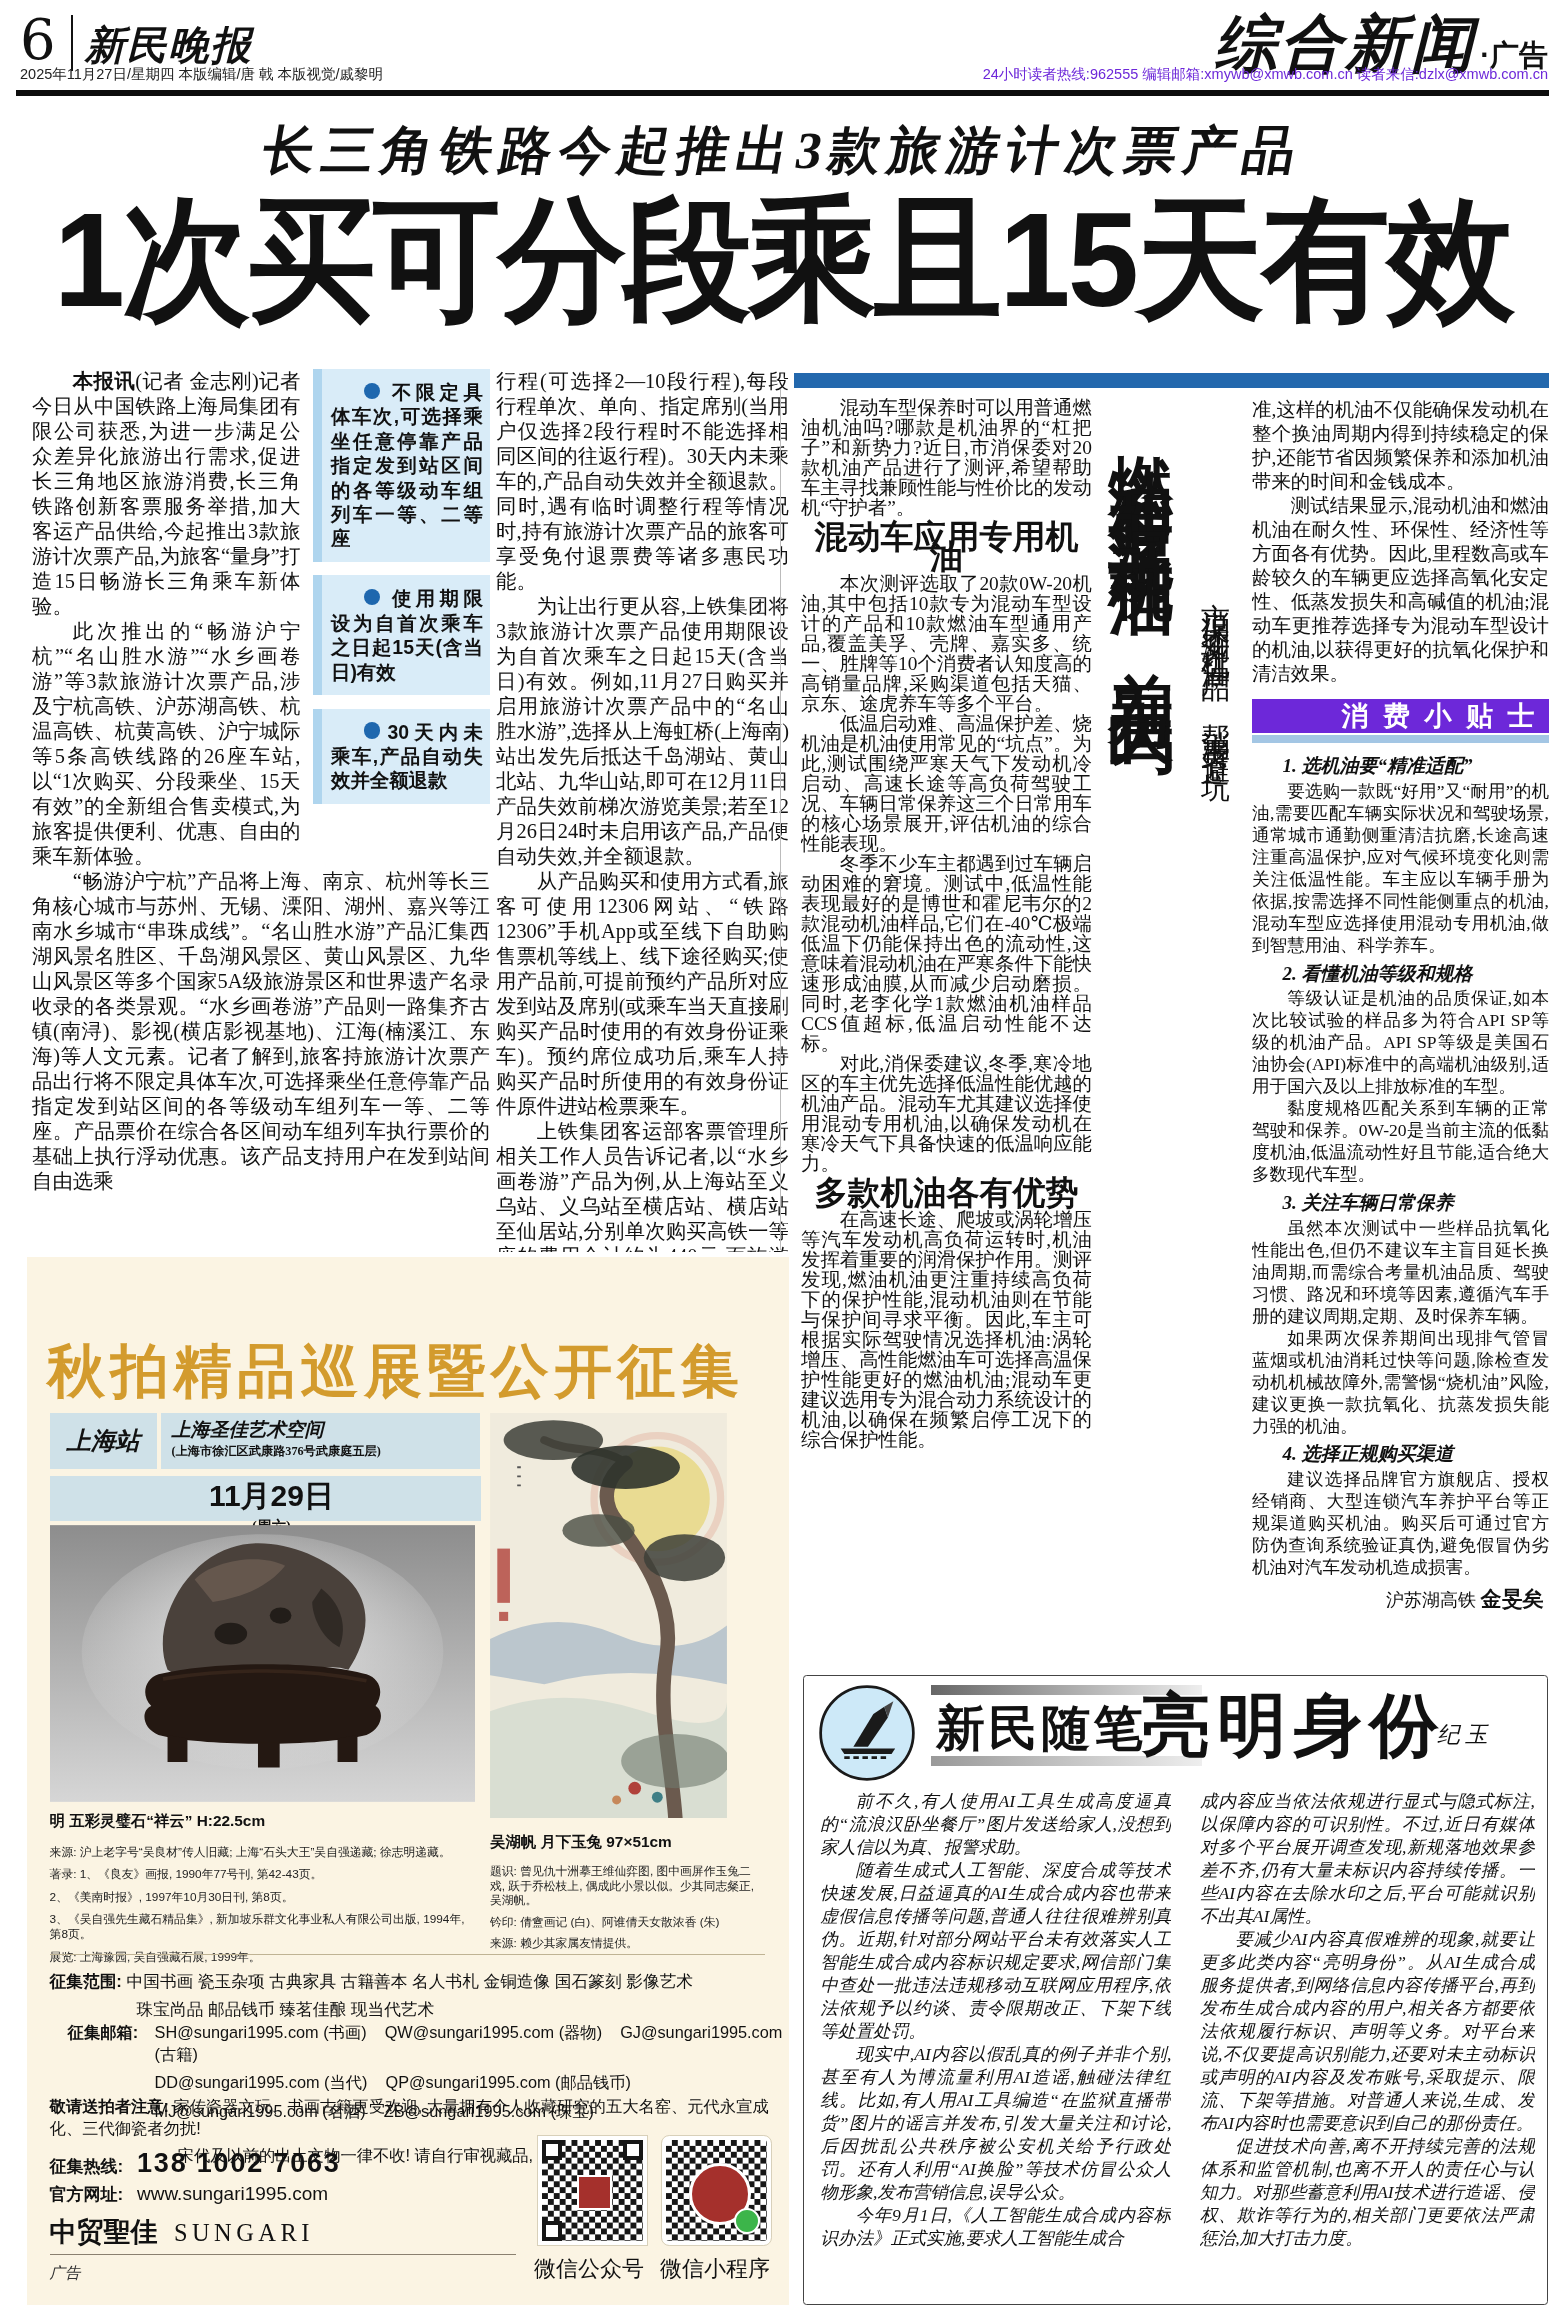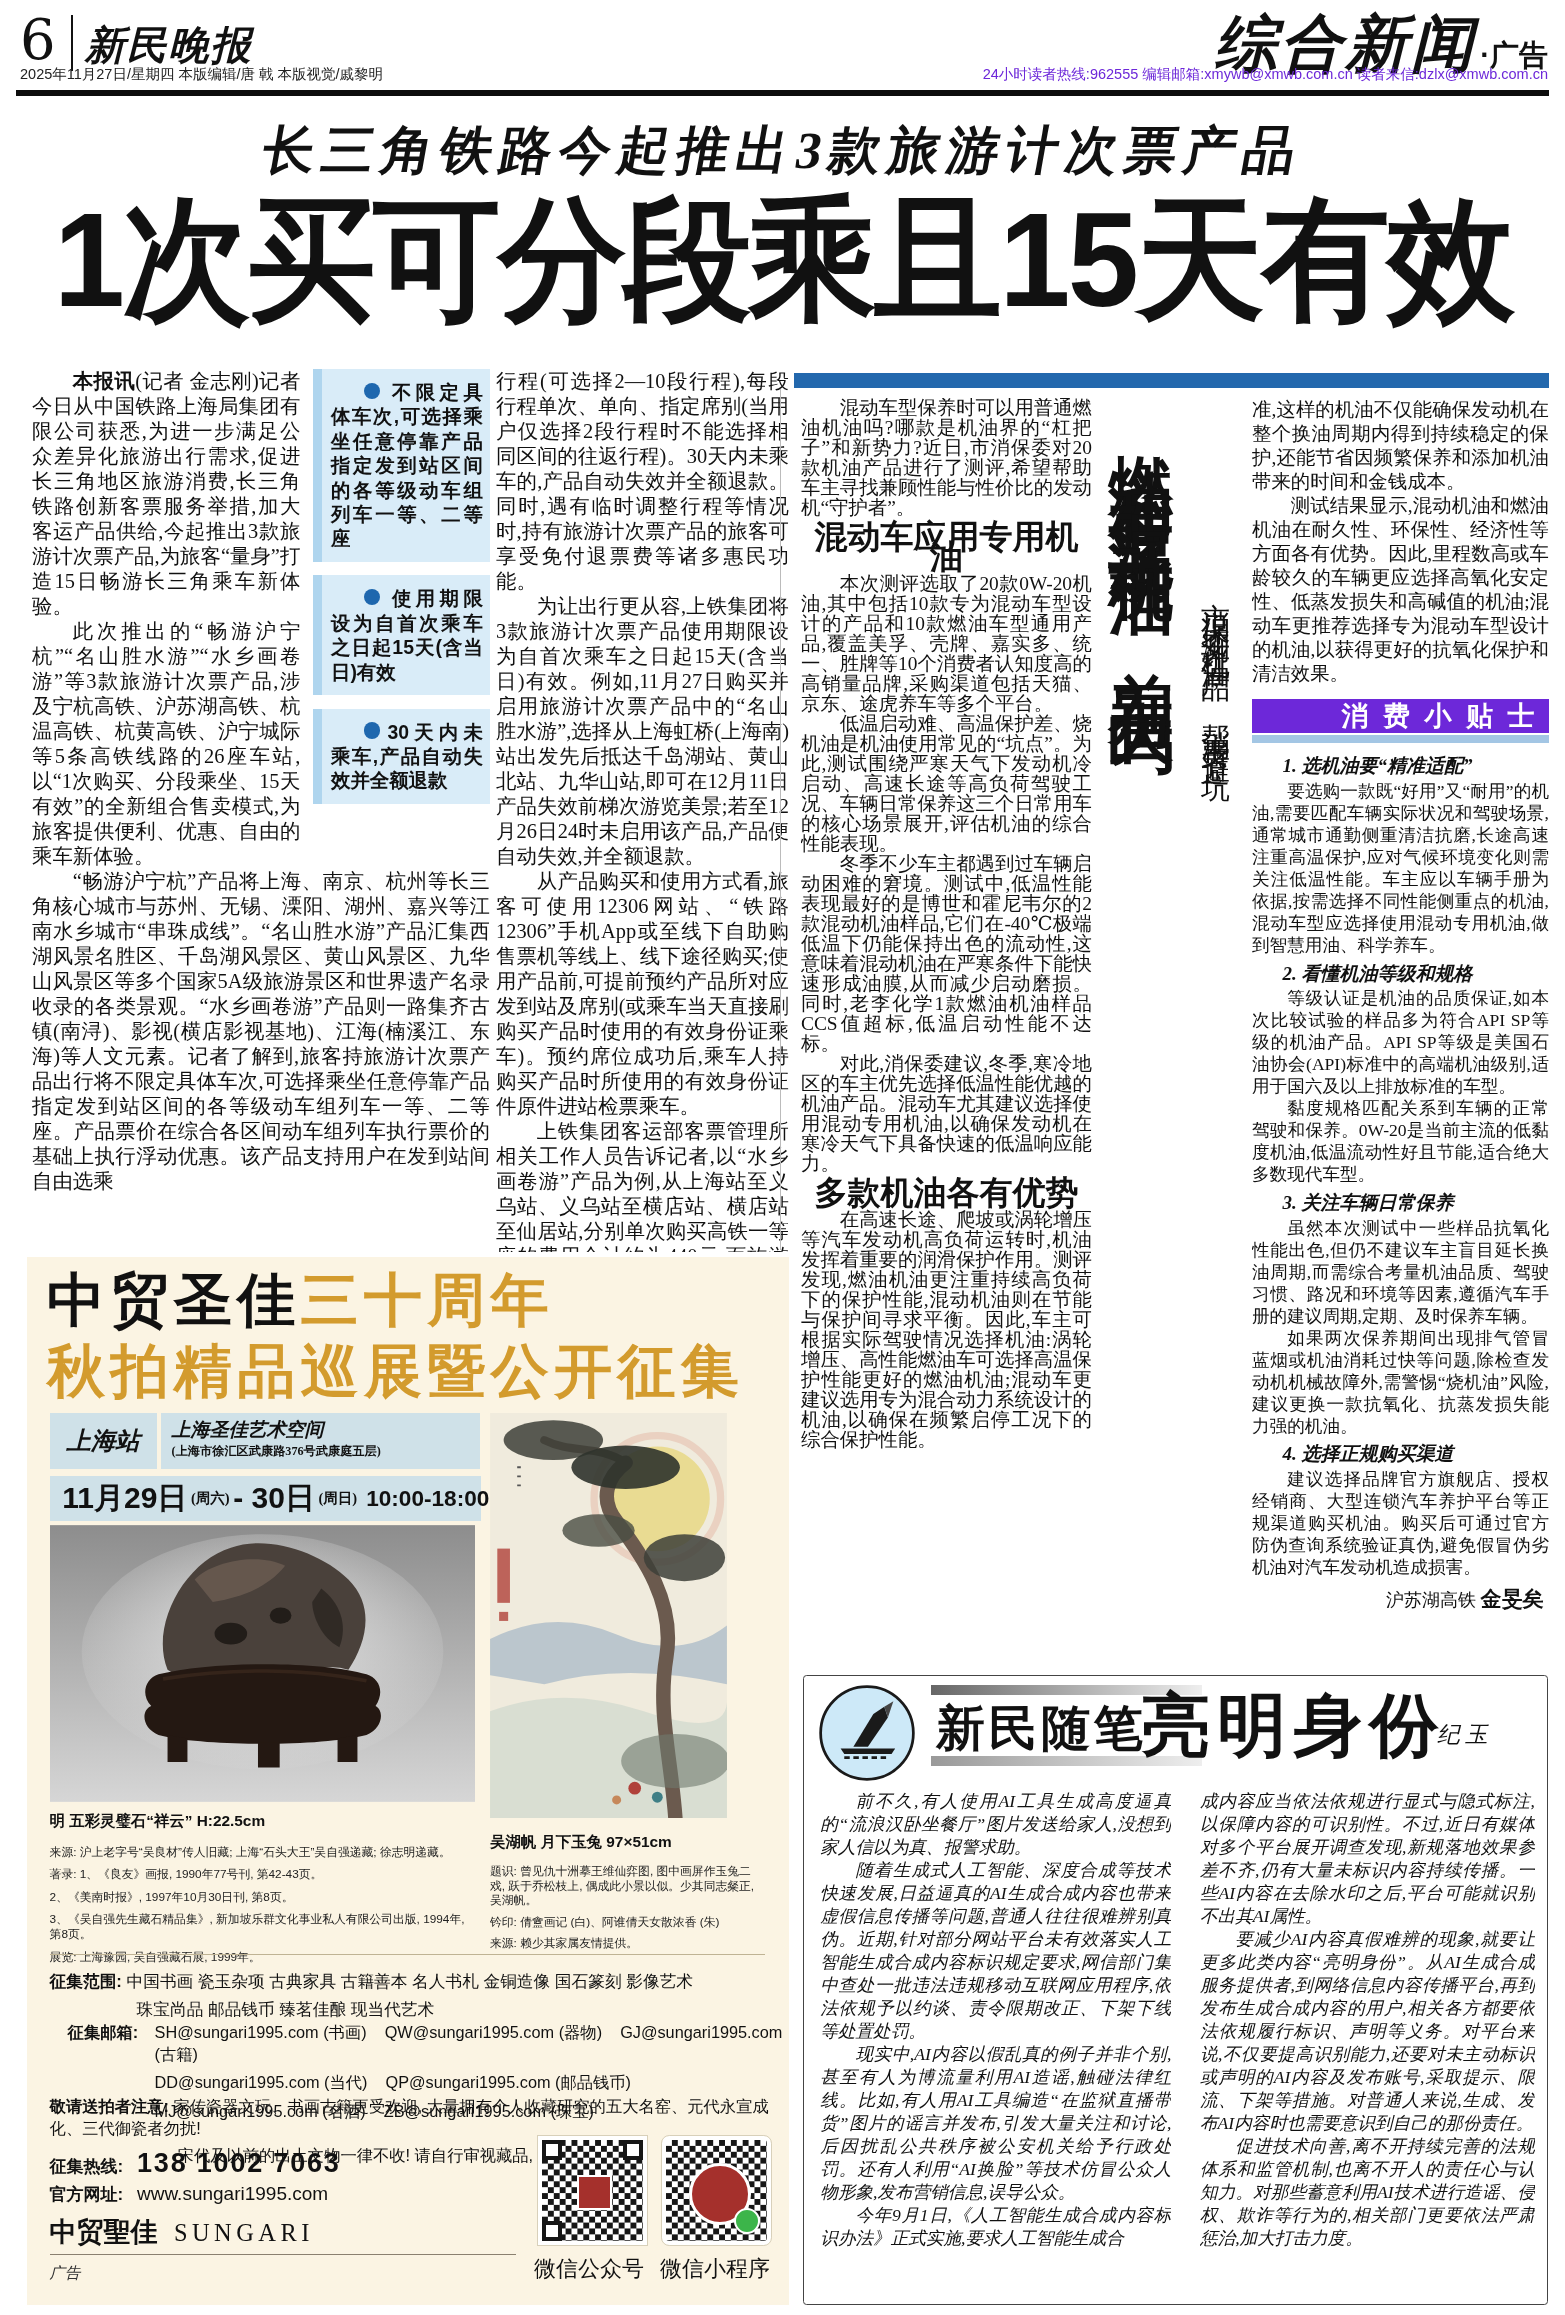--- a/index.html
+++ b/index.html
@@ -65,21 +65,21 @@
   .ad-h1 .gold,.ad-h2{color:#d39b2d;}
   .ad-h2{position:absolute;left:20px;top:76px;font-size:58px;font-weight:900;letter-spacing:5.4px;
          font-family:"Liberation Serif",serif;}
   .ad-station{position:absolute;left:22.6px;top:156px;width:431px;height:44px;}
   .st-a{position:absolute;left:0;top:0;width:107px;height:56px;background:#cfe1e8;display:flex;align-items:center;
         justify-content:center;font-size:24.4px;font-weight:900;font-style:italic;}
   .st-b{position:absolute;left:111px;top:0;width:319px;height:56px;background:#cfe1e8;padding:3.6px 0 0 11px;box-sizing:border-box;}
   .venue{font-size:19px;font-weight:900;font-style:italic;}
   .addr{font-size:12.2px;font-weight:700;}
   .ad-date{position:absolute;left:22.6px;top:219px;width:431px;height:45px;background:#cfe1e8;
-           display:flex;align-items:center;padding-left:12.7px;box-sizing:border-box;white-space:nowrap;}
+           display:flex;align-items:center;padding-left:12.7px;box-sizing:border-box;white-space:nowrap;flex-direction:column;}
   .ad-date .big{font-size:30px;font-weight:900;font-family:"Liberation Sans",sans-serif;}
   .ad-date .sm{font-size:14.5px;font-weight:700;margin:0 3.6px;}
   .ad-date .time{font-size:22.6px;font-weight:900;margin-left:5.4px;font-family:"Liberation Sans",sans-serif;}
   .ad-paint{position:absolute;left:463px;top:156px;width:237px;height:405px;}
   .ad-stone{position:absolute;left:22.6px;top:268px;width:425px;height:277px;}
   .cap-title{font-size:15.4px;font-weight:900;font-family:"Liberation Sans",sans-serif;}
   .cap-line{font-size:11.8px;line-height:14.5px;color:#222;font-family:"Liberation Sans",sans-serif;}
   .cap-left{position:absolute;left:22.6px;top:554px;width:425px;}
   .cap-left .cap-title{margin-bottom:12.7px;}
   .cap-left .cap-line{margin-bottom:8.1px;}
@@ -209,23 +209,20 @@
       <h4>4. 选择正规购买渠道</h4>
       <p>建议选择品牌官方旗舰店、授权经销商、大型连锁汽车养护平台等正规渠道购买机油。购买后可通过官方防伪查询系统验证真伪,避免假冒伪劣机油对汽车发动机造成损害。</p>
     </div>
     <div class="byline">
       <span>沪苏湖高铁</span>
       <b>金旻矣</b>
     </div>
   </div>
 
   <div class="ad">
-    <div class="ad-h1">
-      <span class="black">中贸圣佳</span><span class="gold">三十周年</span>
-    </div>
     <div class="ad-h2">秋拍精品巡展暨公开征集</div>
 
     <div class="ad-station">
       <div class="st-a">上海站</div>
       <div class="st-b">
         <div class="venue">上海圣佳艺术空间</div>
         <div class="addr">(上海市徐汇区武康路376号武康庭五层)</div>
       </div>
     </div>
     <div class="ad-date">

